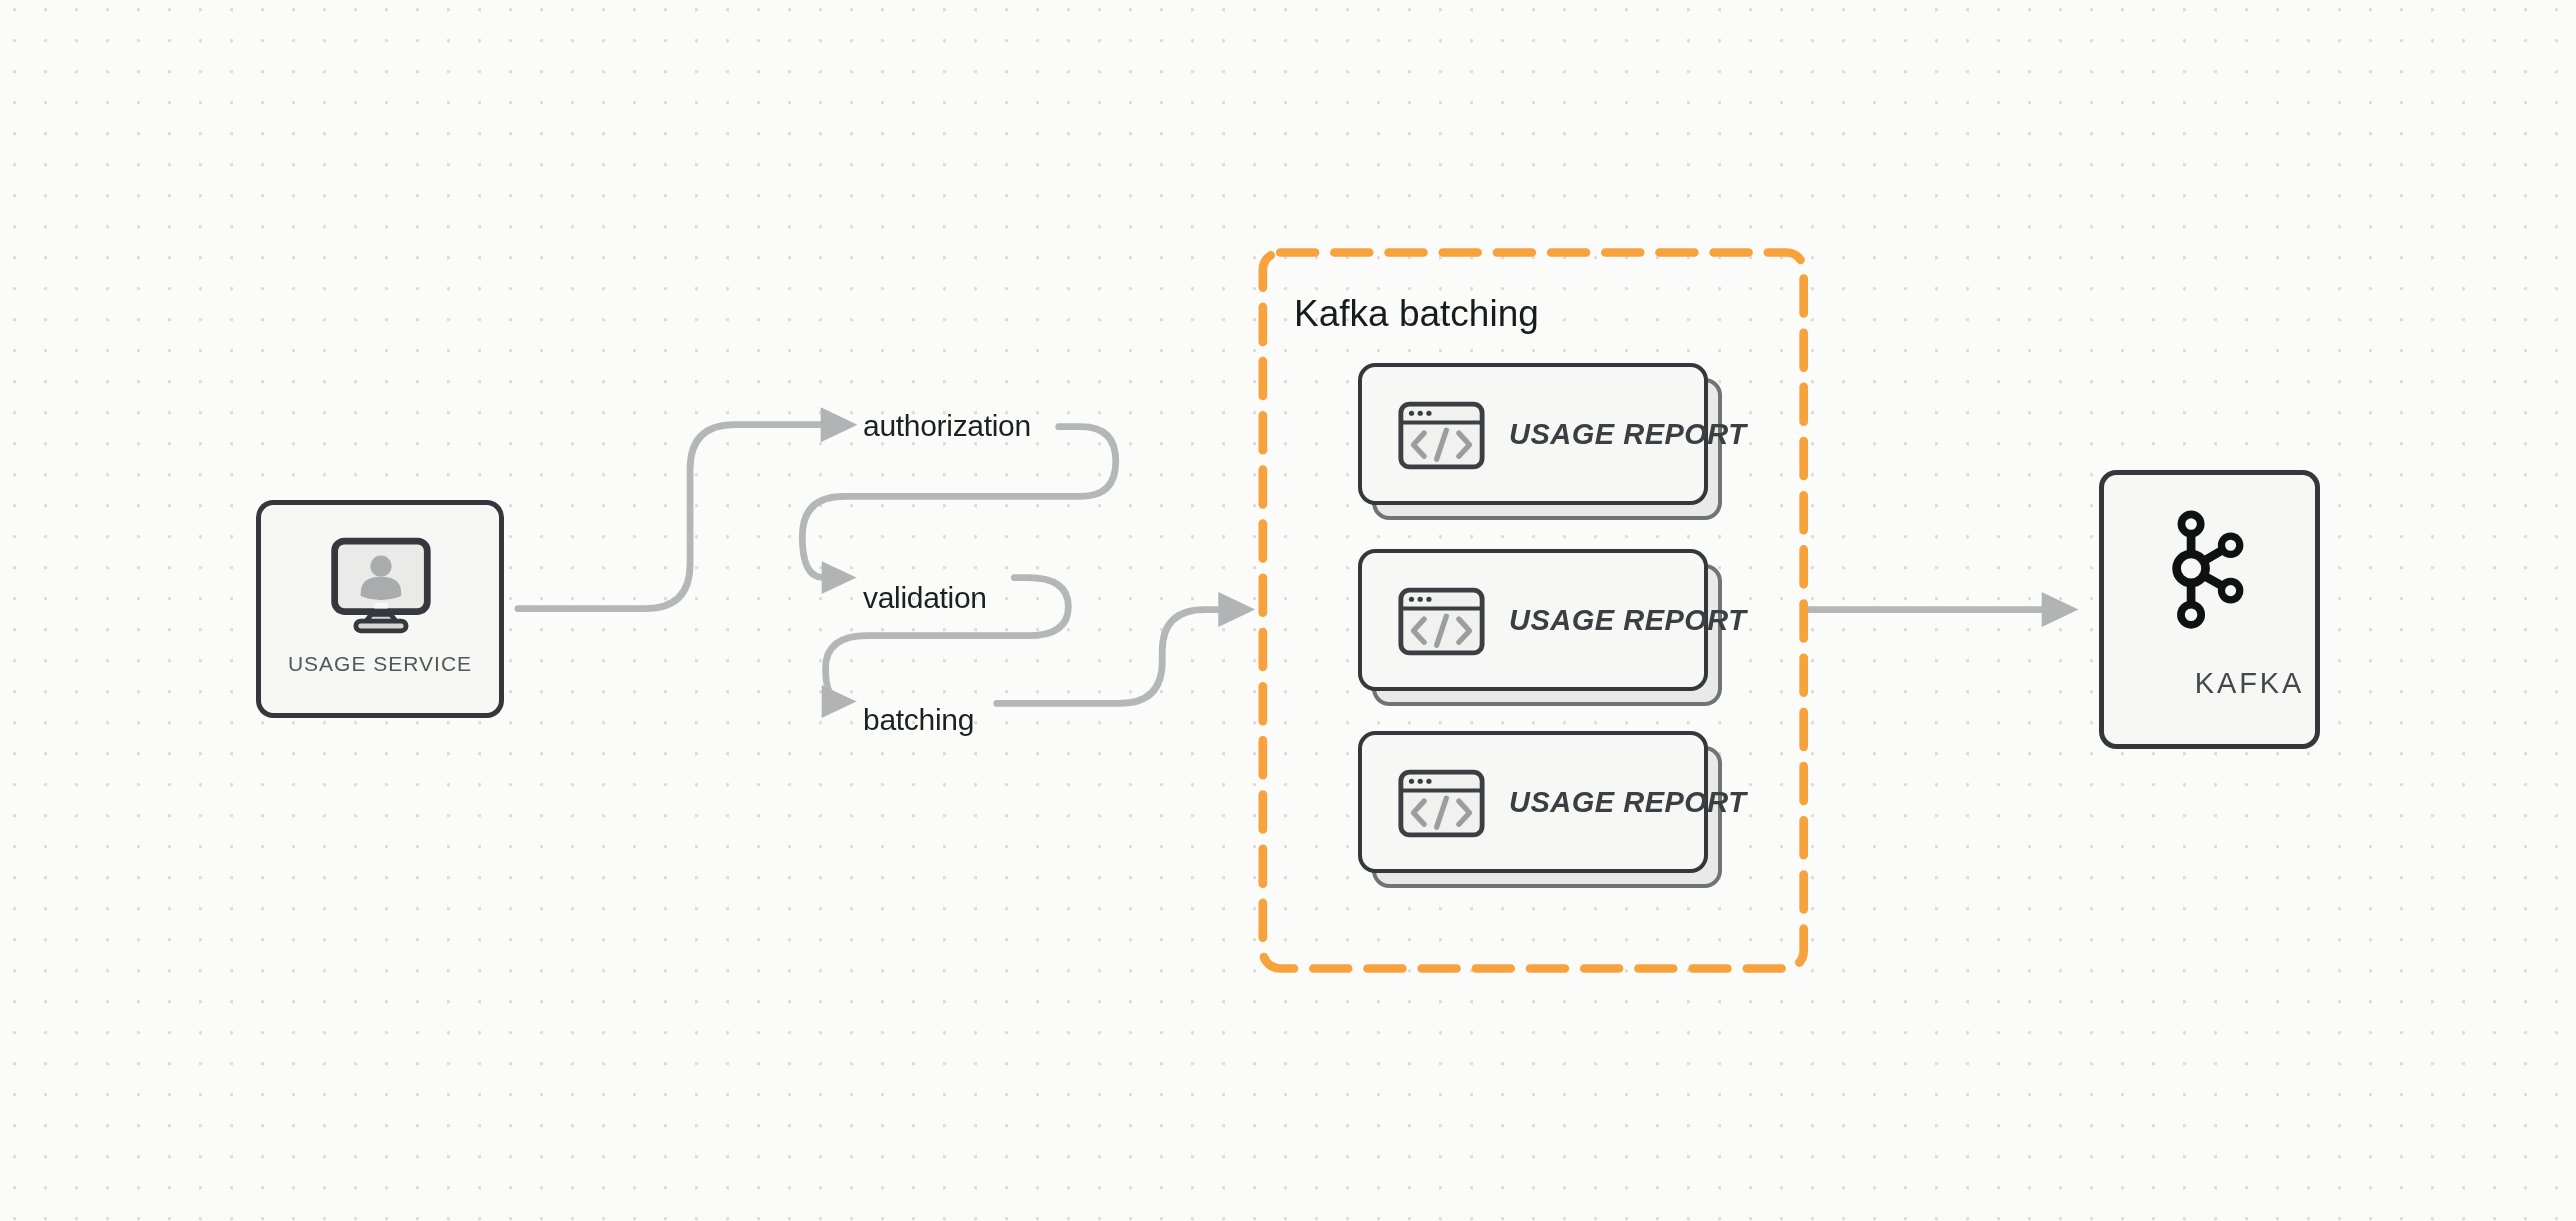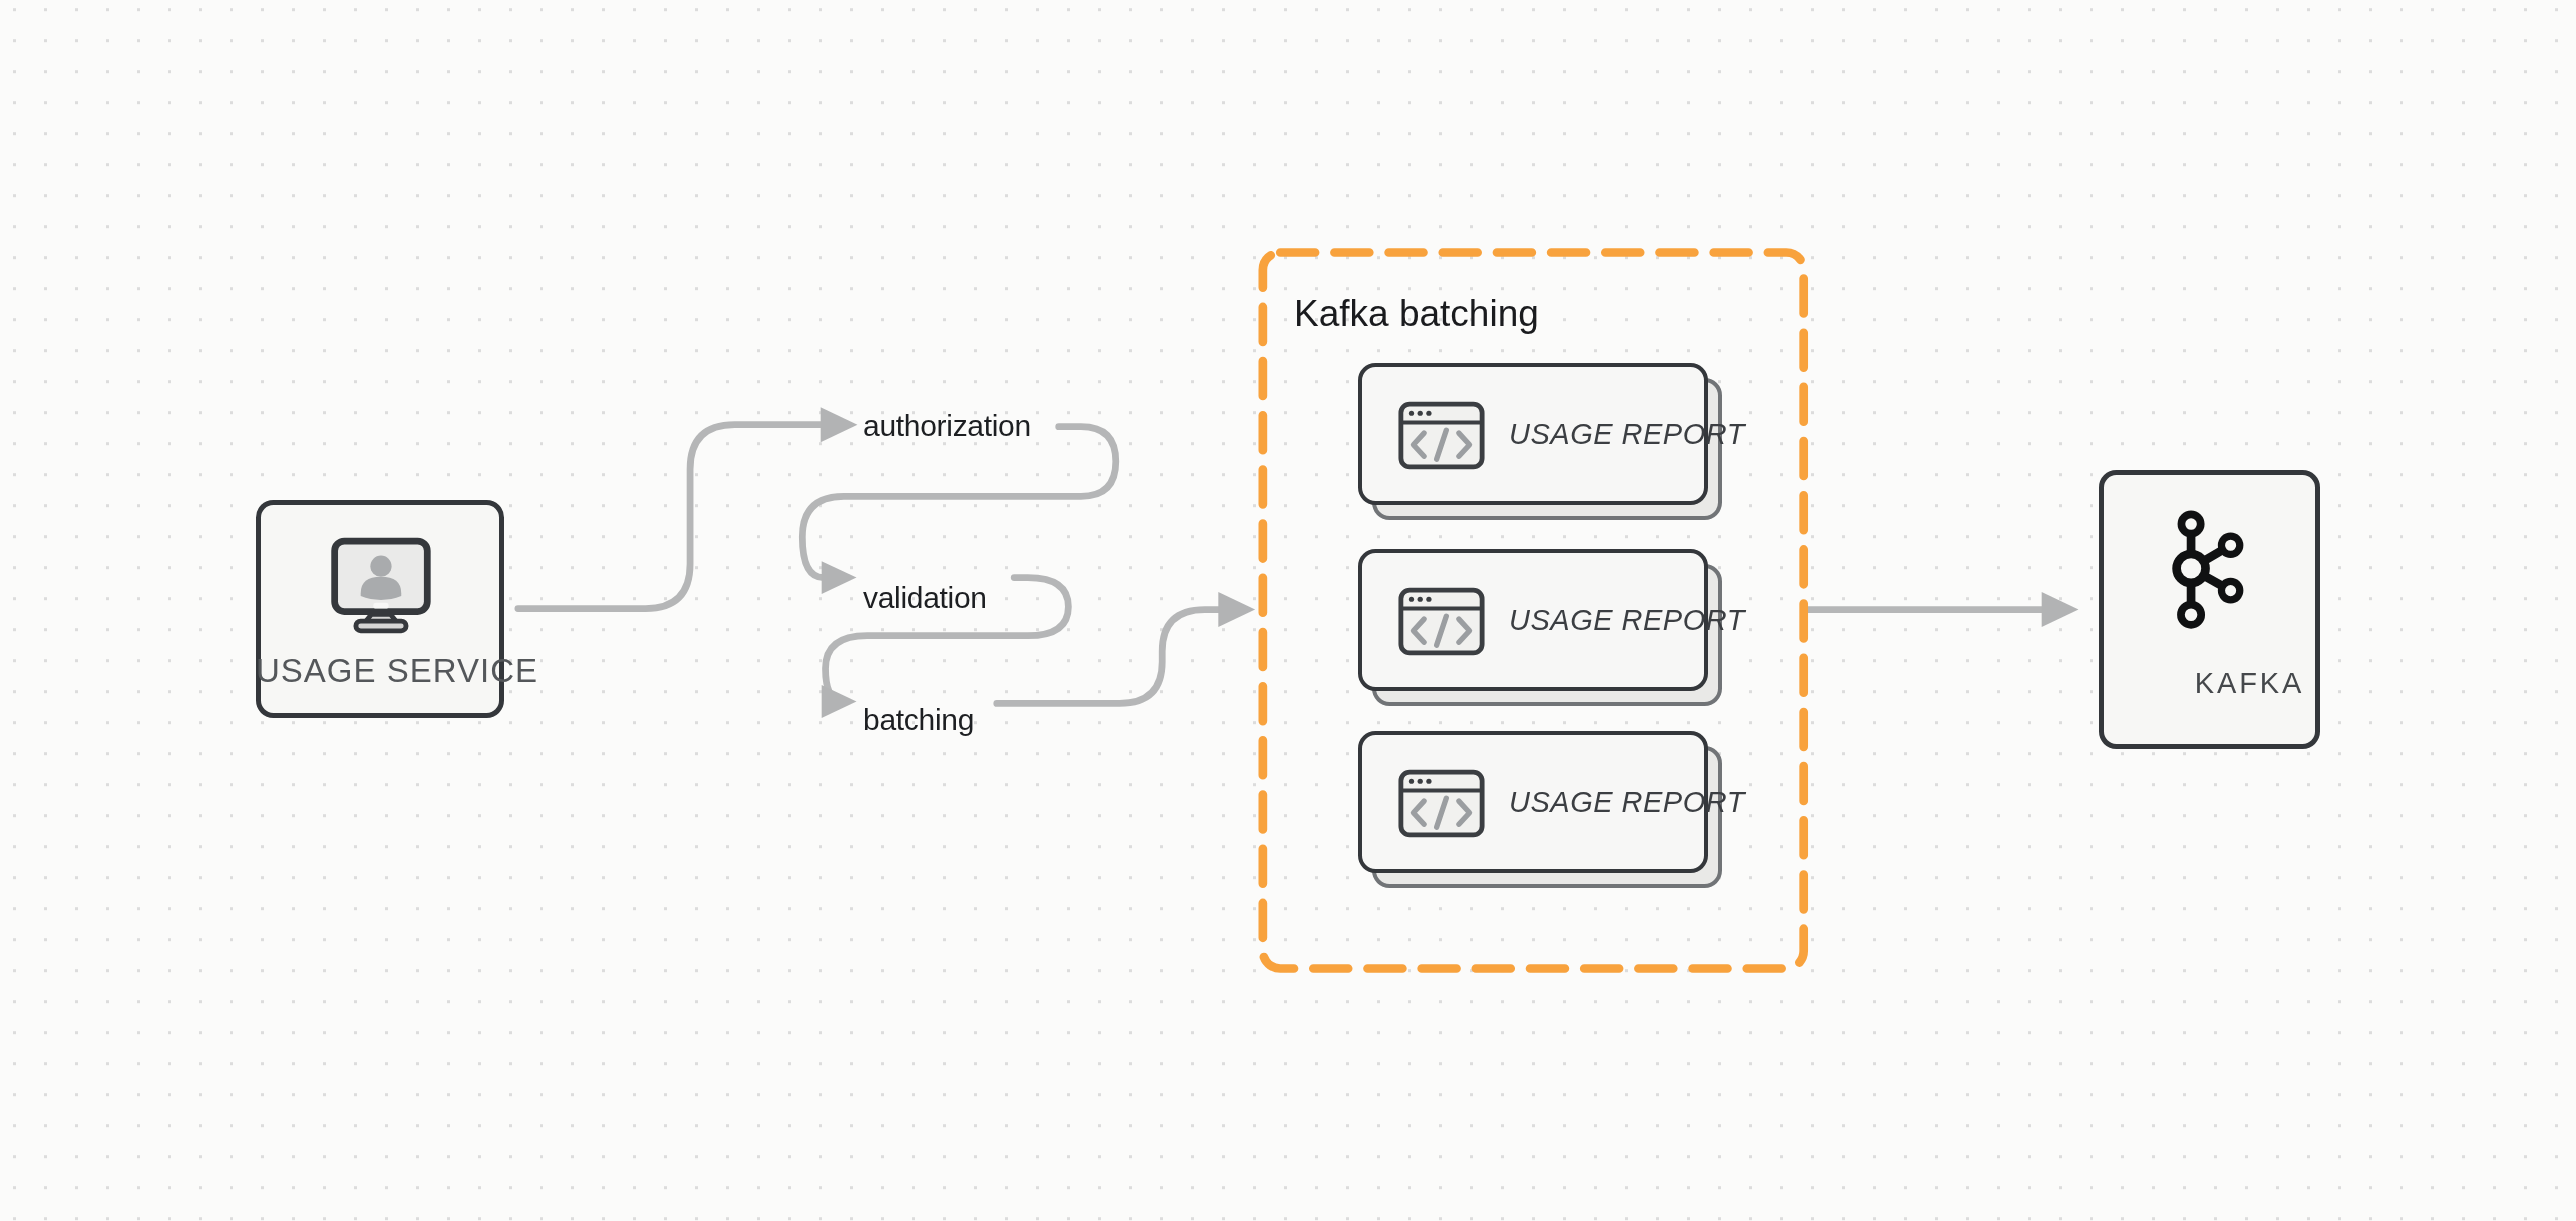--- a/index.html
+++ b/index.html
@@ -23,21 +23,21 @@
     background:#f7f7f5;
     border:5.8px solid #34373b;
     border-radius:17.4px;
     box-sizing:border-box;
     display:flex;flex-direction:column;align-items:center;
   }
   #usage-service-node{left:256px;top:500px;width:248px;height:218px;}
   #kafka-node{left:2099px;top:470px;width:221px;height:279px;}
   .node-label{
     color:#54575a;
-    font-size:33px;
+    font-size:21px;
     letter-spacing:1px;
     font-weight:500;
     white-space:nowrap;
   }
   .icon-wrap{position:absolute;}
   .step-label{
     position:absolute;
     transform:translateY(-50%);
     font-size:30px;
     font-weight:400;
@@ -76,21 +76,21 @@
     border-radius:17.4px;
     box-sizing:border-box;
   }
   .card .icon-abs{position:absolute;left:35px;top:33px;}
   .card-label{
     position:absolute;
     left:147px;top:50%;
     transform:translateY(-50%);
     font-size:29px;
     font-style:italic;
-    font-weight:400;
+    font-weight:700;
     letter-spacing:0.5px;
     color:#3b3e42;
     white-space:nowrap;
   }
 </style>
 </head>
 <body>
 
 <div id="canvas">
 

